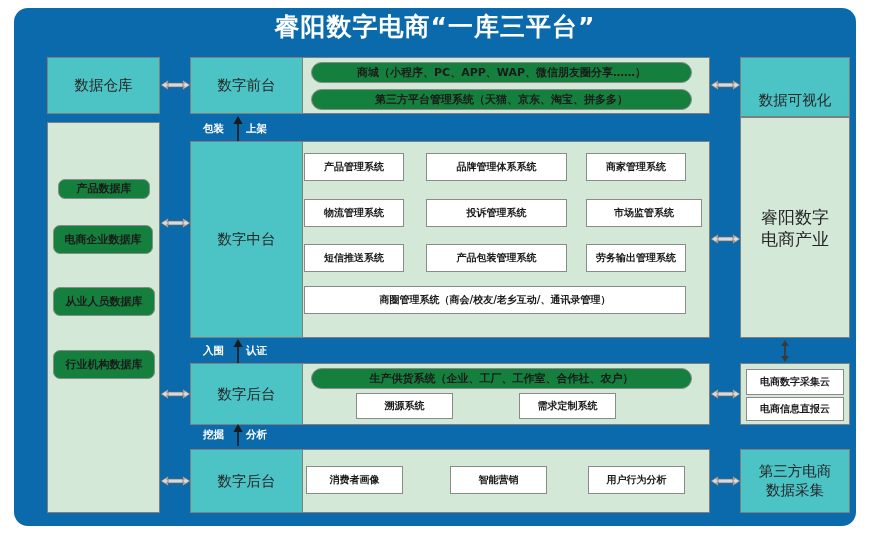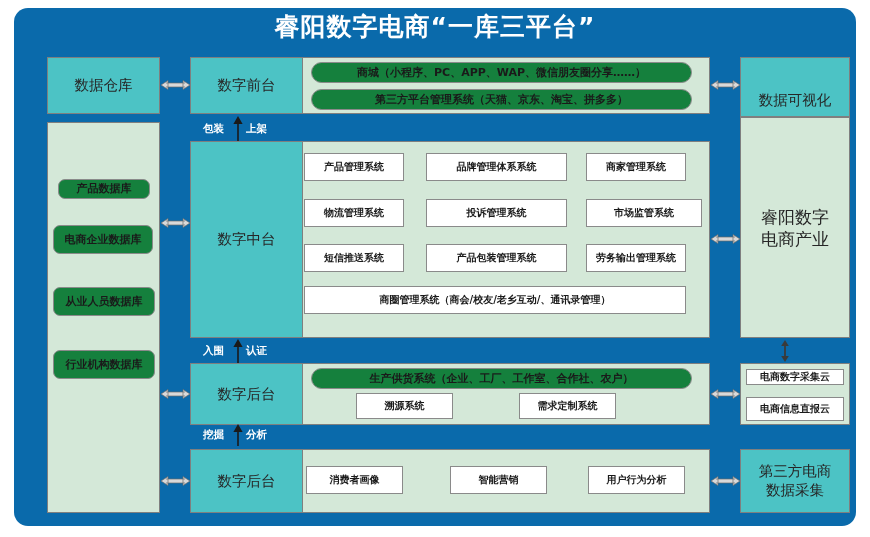--- a/index.html
+++ b/index.html
@@ -178,21 +178,21 @@
     </span>
   </div>
 
   <svg class="varrow" style="left:778px;top:340px;" width="14" height="22" viewBox="0 0 14 22">
     <line x1="7" y1="4" x2="7" y2="18" stroke="#3a3a3a" stroke-width="1.8"></line>
     <polygon points="7,0 3.2,6 10.8,6" fill="#3a3a3a"></polygon>
     <polygon points="7,22 3.2,16 10.8,16" fill="#3a3a3a"></polygon>
   </svg>
 
   <div class="abs mint" style="left:740px;top:363px;width:110px;height:62px;"></div>
-  <div class="abs wbox" style="left:746px;top:369px;width:98px;height:16px;">电商数字采集云</div>
+  <div class="abs wbox" style="left:746px;top:369px;width:98px;height:26px;">电商数字采集云</div>
   <div class="abs wbox" style="left:746px;top:397px;width:98px;height:24px;">电商信息直报云</div>
 
   <div class="abs teal col-label" style="left:740px;top:449px;width:110px;height:64px;flex-direction:column;">
     <span>第三方电商</span>
     <span>数据采集</span>
   </div>
 
   <svg class="harrow" style="left:161px;top:78px;" width="29" height="14" viewBox="0 0 29 14">
     <line x1="5" y1="7" x2="24" y2="7" stroke="#d9d9d9" stroke-width="4"></line>
     <polygon points="0,7 7,2.5 7,11.5" fill="#d9d9d9" stroke="#6b6b6b" stroke-width="0.7"></polygon>

